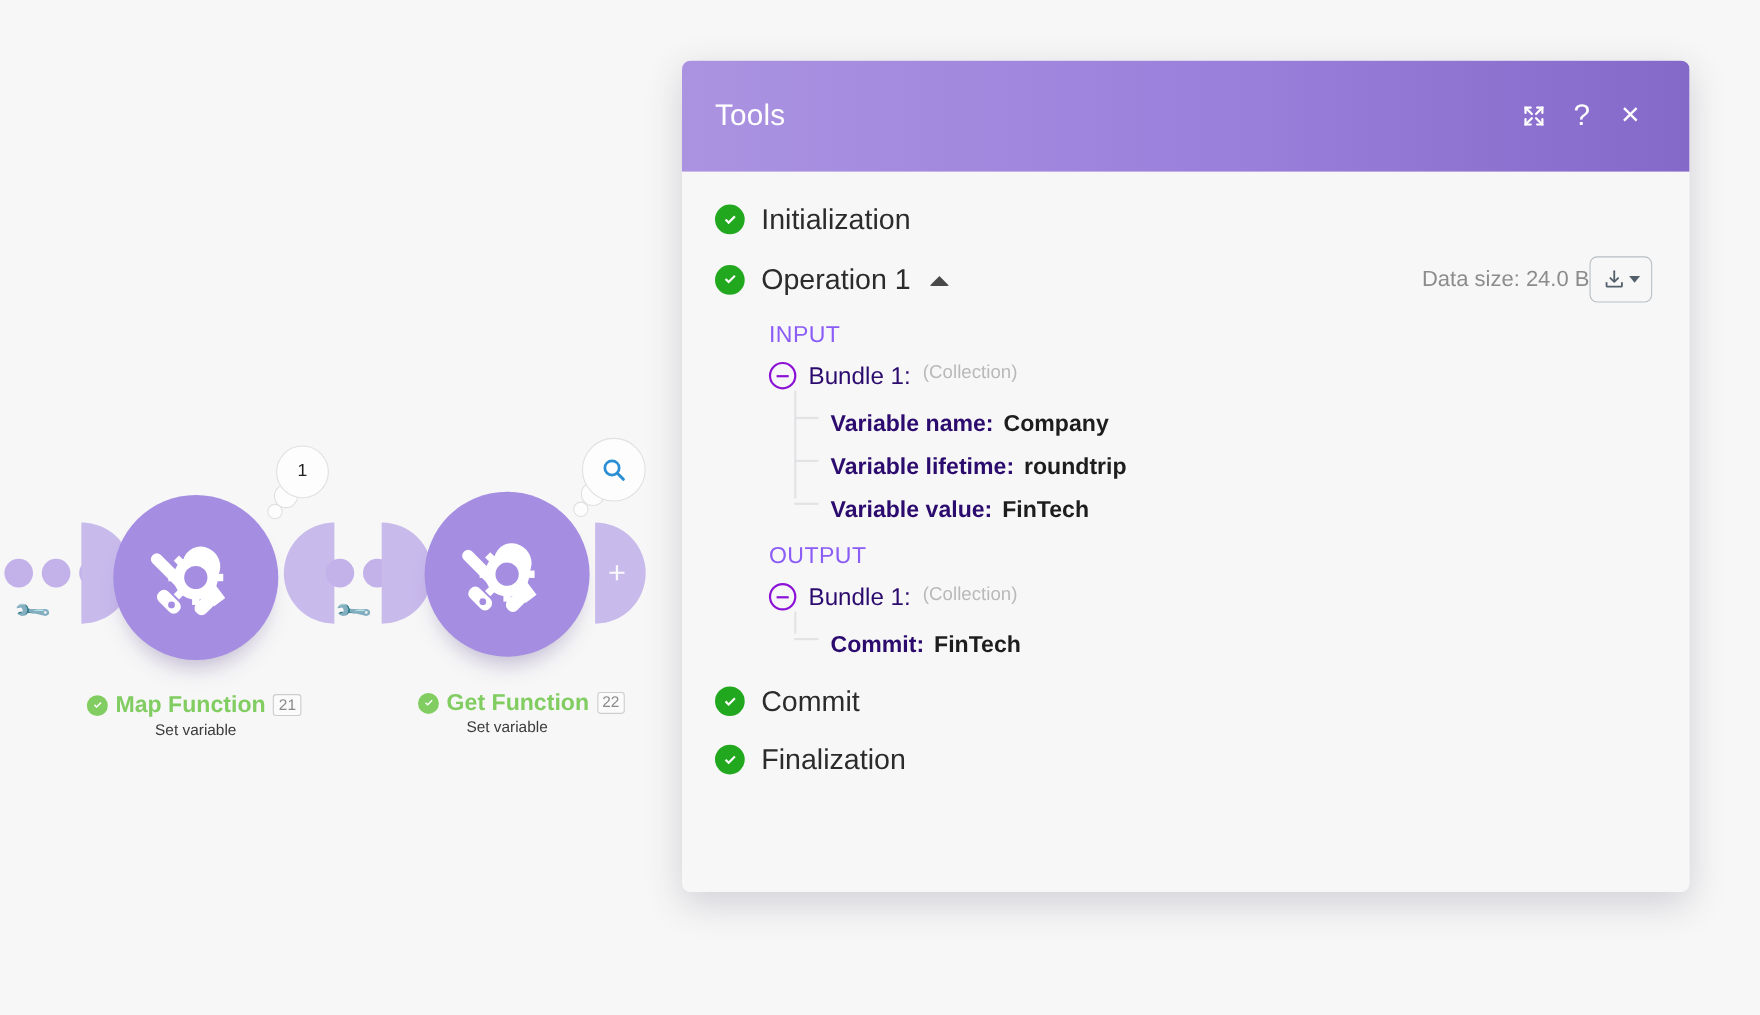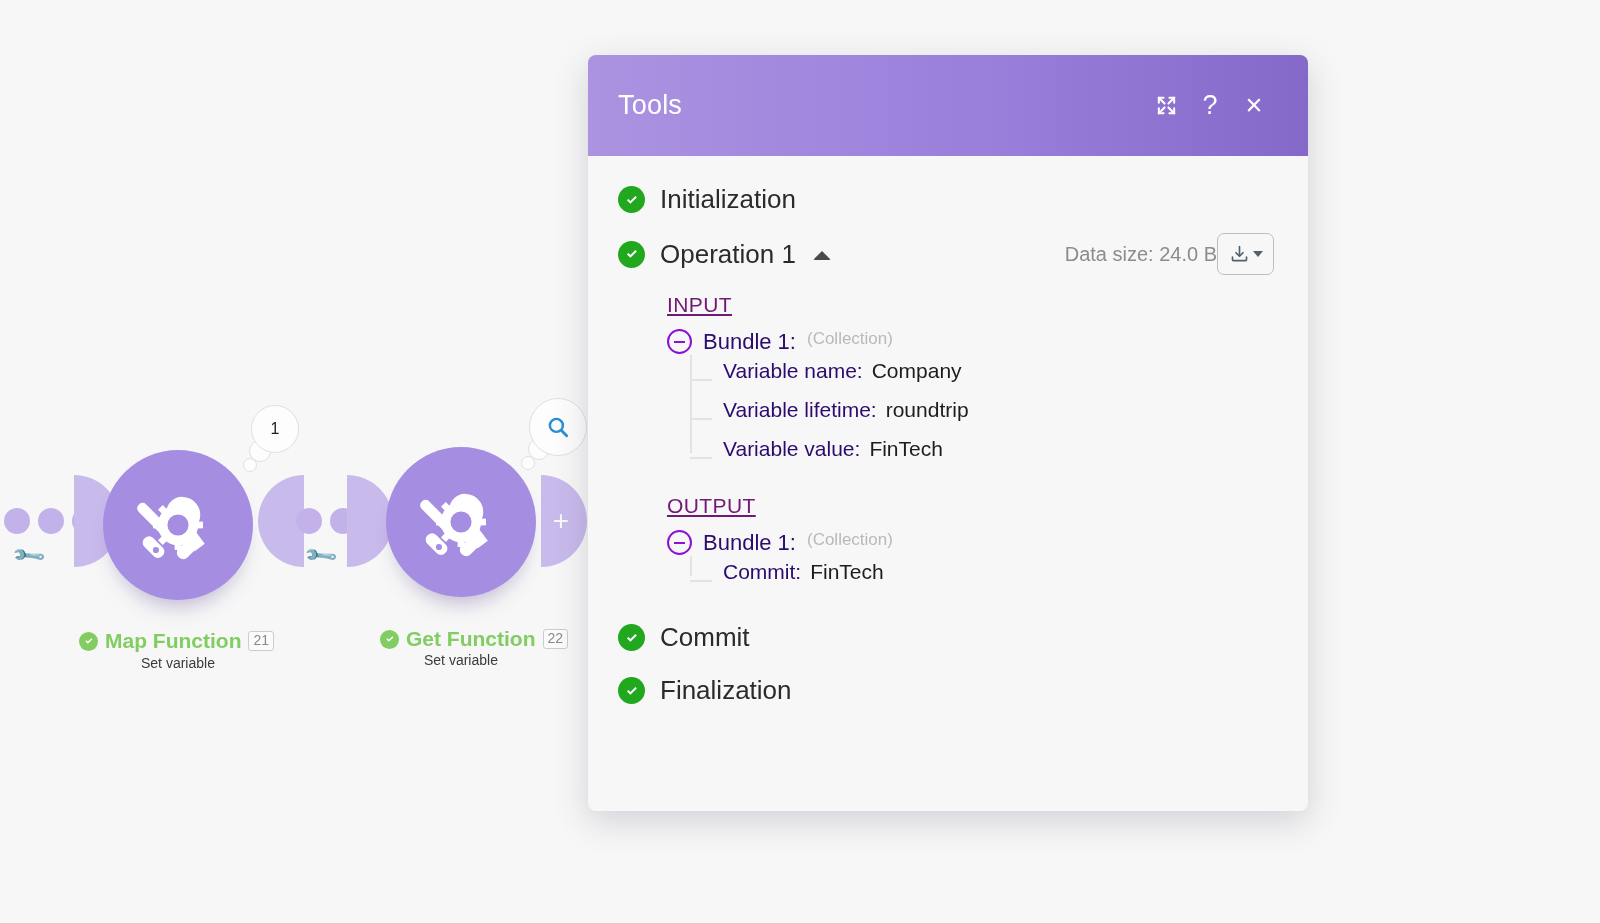--- a/index.html
+++ b/index.html
@@ -77,22 +77,22 @@
     background: #c9baec; border-radius: 0 92px 92px 0;
     display: flex; align-items: center; justify-content: center;
   }
   .plus-cap span {
     color: #ffffff; font-size: 28px; font-weight: 300;
     line-height: 1; margin-left: -6px; opacity: .9;
   }
 
   
   #panel {
-    position: absolute; left: 588px; top: 55px;
-    width: 720px; height: 756px;
+    position: absolute; left: 620px; top: 55px;
+    width: 916px; height: 756px;
     background: #f7f7f7; border-radius: 8px;
     box-shadow: 0 10px 34px rgba(60,55,85,.20);
     overflow: hidden;
   }
   #panel-header {
     height: 101px; display: flex; align-items: center;
     padding: 0 32px 0 30px;
     background: linear-gradient(90deg, #ab93e1 0%, #9a7fdb 55%, #8569c9 100%);
   }
   #panel-title {
@@ -138,23 +138,22 @@
     display: flex; align-items: center; justify-content: center; gap: 3px;
   }
   .download-btn svg { width: 21px; height: 21px; color: #53606b; }
   .caret-dn {
     width: 0; height: 0;
     border-left: 5px solid transparent; border-right: 5px solid transparent;
     border-top: 6px solid #53606b;
   }
 
   .io-title {
-    font-size: 21px; color: #701a75; letter-spacing: .4px;
+    font-size: 21px; color: #8b5cf6; letter-spacing: .4px;
     margin: 18px 0 12px 49px;
-    text-decoration: underline;
   }
   .bundle-row {
     display: flex; align-items: flex-start; gap: 11px; margin-left: 49px;
   }
   .minus-circle {
     width: 25px; height: 25px; border-radius: 50%;
     border: 2px solid #8b11d6; display: flex;
     align-items: center; justify-content: center;
     cursor: pointer; flex: none;
   }
@@ -162,21 +161,21 @@
   .bundle-label { font-size: 22px; color: #2c0b6e; }
   .collection-tag { font-size: 17px; color: #b9b9b9; }
 
   .tree { position: relative; margin-left: 72px; padding-top: 4px; }
   .tree-trunk {
     position: absolute; left: 0; top: 0; width: 2px;
     background: #e3e3e6;
   }
   .tree-item {
     position: relative; height: 39px;
-    display: flex; align-items: flex-start; padding-left: 33px;
+    display: flex; align-items: flex-end; padding-left: 33px; font-weight: bold;
   }
   .tree-item::before {
     content: ""; position: absolute; left: 0; top: 50%;
     width: 22px; height: 2px; background: #e3e3e6;
   }
   .kv-key { font-size: 21px; color: #2c0b6e; }
   .kv-val { font-size: 21px; color: #1d1d1d; margin-left: 9px; }
 
   .spacer-8 { height: 9px; }
 </style>

